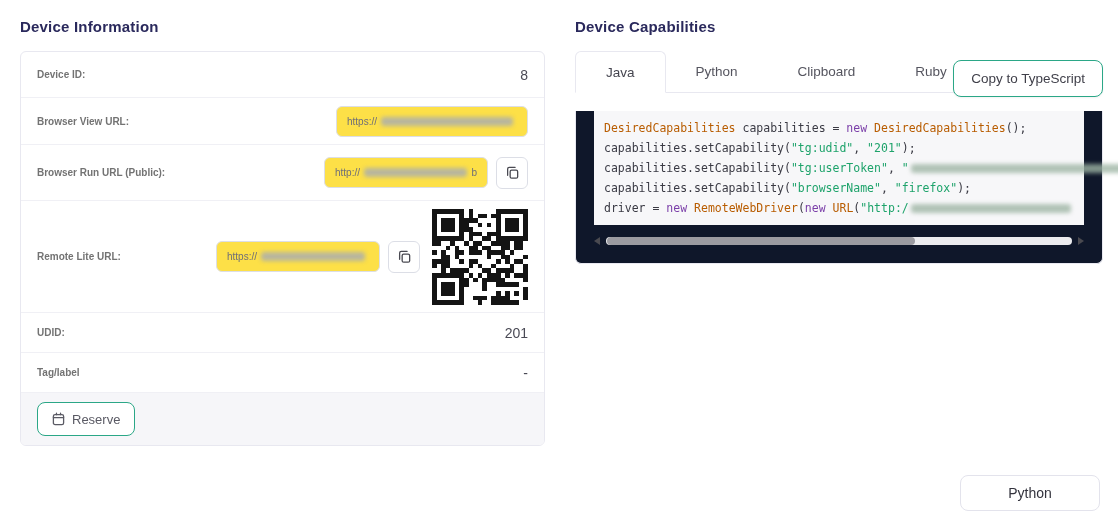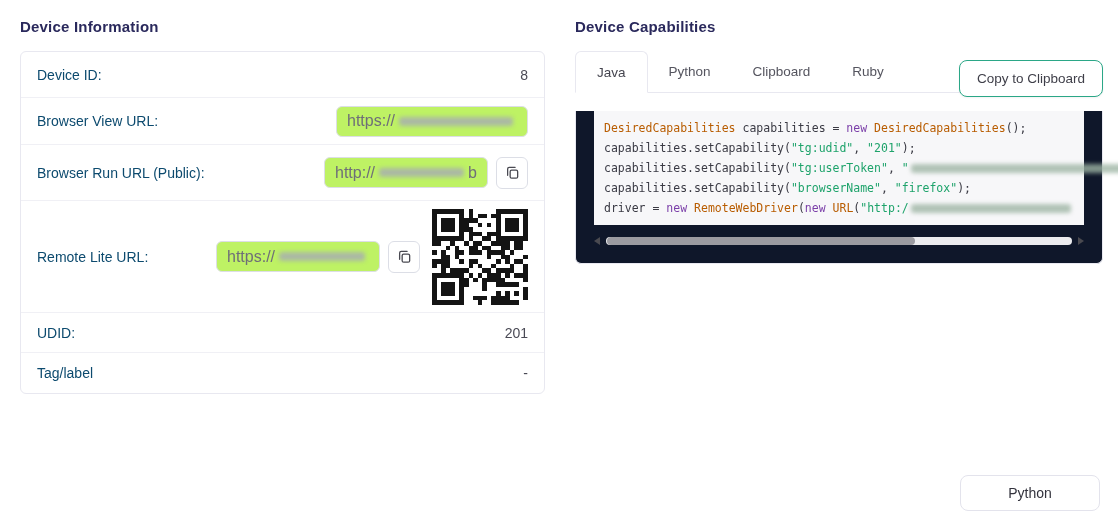--- a/index.html
+++ b/index.html
@@ -18,36 +18,36 @@
   .info-card { border:1px solid #e8e8f0; border-radius:6px; background:#fff; overflow:hidden; }
   .row { display:flex; align-items:center; padding:0 16px; border-bottom:1px solid #f0f0f5; }
   .row:last-child { border-bottom:none; }
   .row-device-id { height:46px; }
   .row-view { height:47px;gap:36px; }
   .row-run { height:56px; }
   .row-remote { height:112px; }
   .row-udid { height:40px; }
   .row-tag { height:40px; }
   .row-footer { height:52px; background:#f6f6f9; }
-  .label { font-size:14px; color:#0c4a6e; white-space:nowrap; }
+  .label { font-size:10px; color:#737373; white-space:nowrap;font-weight:bold; }
   .value { margin-left:auto; font-size:14px; color:#4a4a55; }
-  .input { display:flex; align-items:center; height:31px; background:#bef264; border:1px solid #dcdee6; border-radius:6px; padding:0 10px; font-size:16px; color:#6e6e78; overflow:hidden; }
+  .input { display:flex; align-items:center; height:31px; background:#fde047; border:1px solid #dcdee6; border-radius:6px; padding:0 10px; font-size:10px; color:#6e6e78; overflow:hidden; }
   .redact { display:inline-block; height:9px; border-radius:3px; background:#a6abb4; filter:blur(2.2px); opacity:.8; }
   .input .redact { flex:1; margin:0 4px; min-width:28px; }
   .input-view { width:192px; margin-left:auto; }
   .input-grp { margin-left:auto; display:flex; align-items:center; }
   .input-run, .input-remote { width:164px; }
   .copy-btn { width:32px; height:32px; margin-left:8px; background:#fff; border:1px solid #dcdee6; border-radius:6px; display:flex; align-items:center; justify-content:center; cursor:pointer; flex:none; }
   .qr { width:96px; height:96px; margin-left:12px; flex:none; }
   .reserve-btn { display:inline-flex; align-items:center; gap:7px; background:#fff; border:1.6px solid var(--accent,#2ba787); border-radius:8px; height:34px; padding:0 14px; font-size:13px; color:#5a5a64; font-family:inherit; cursor:pointer; }
 
   
   .right-panel { position:absolute; left:575px; top:18px; width:528px; }
   .tabs { display:flex; border-bottom:1px solid #e8e8f0; height:42px; position:relative; }
-  .tab { padding:0 21px; display:flex; align-items:center; font-size:13.5px; color:#55555f; cursor:pointer; }
+  .tab { padding:0 30px; display:flex; align-items:center; font-size:13.5px; color:#55555f; cursor:pointer; }
   .tab.active { border:1px solid #e8e8f0; border-bottom:1px solid #fff; border-radius:6px 6px 0 0; margin-bottom:-1px; background:#fff; color:#45454f; }
   .copy-clipboard-btn { position:absolute; top:42px; right:0; height:37px; padding:0 17px; background:#fff; border:1.6px solid var(--accent,#2ba787); border-radius:8px; font-size:13.5px; color:#3f3f49; font-family:inherit; cursor:pointer; z-index:3; box-shadow:0 1px 2px rgba(0,0,0,.05); }
   .caps-body { border:1px solid #e8e8f0; border-top:none; border-radius:0 0 6px 6px; background:#0f172a; }
   .code-block { margin:18px 18px 12px; background:#f7f7f9; padding:7px 0; }
   .code-line { height:20px; display:flex; align-items:center; padding:0 10px; font-family:"DejaVu Sans Mono", monospace; font-size:11.5px; white-space:pre; }
   .tok-plain { color:var(--tok-plain,#3a3a44); }
   .tok-type { color:var(--tok-type,#b85c00); }
   .tok-keyword { color:var(--tok-keyword,#7b3fa9); }
   .tok-string { color:var(--tok-string,#1ea36b); }
   .code-redact { background:#9fb6a5; margin-left:2px; flex:none; }
@@ -360,28 +360,39 @@
     <div class="row row-udid">
       <span class="label">UDID:</span>
       <span class="value">201</span>
     </div>
 
     <div class="row row-tag">
       <span class="label">Tag/label</span>
       <span class="value">-</span>
     </div>
 
+    <div class="row row-footer">
+      <button class="reserve-btn">
+        <span style="display:flex;">
+          <svg width="13" height="14" viewBox="0 0 14 15" fill="none" stroke="#5a5a64" stroke-width="1.4" stroke-linecap="round">
+            <rect x="1.5" y="2.8" width="11" height="10.7" rx="1.8"></rect>
+            <path d="M4.8 2.8 V1.2 M9.2 2.8 V1.2 M1.5 6 H12.5"></path>
+          </svg>
+        </span>
+        <span>Reserve</span>
+      </button>
+    </div>
 
   </div>
 </section>
 
 <section class="right-panel">
   <h2 class="panel-title">Device Capabilities</h2>
 
-  <button class="copy-clipboard-btn" style="top:42px;">Copy to Clipboard</button>
+  <button class="copy-clipboard-btn" style="top:42px;">Copy to TypeScript</button>
 
   <div class="tabs">
       <div class="tab active">Java</div>
       <div class="tab">Python</div>
       <div class="tab">Clipboard</div>
       <div class="tab">Ruby</div>
     </div>
 
   <div class="caps-body">
     <div class="code-block">

